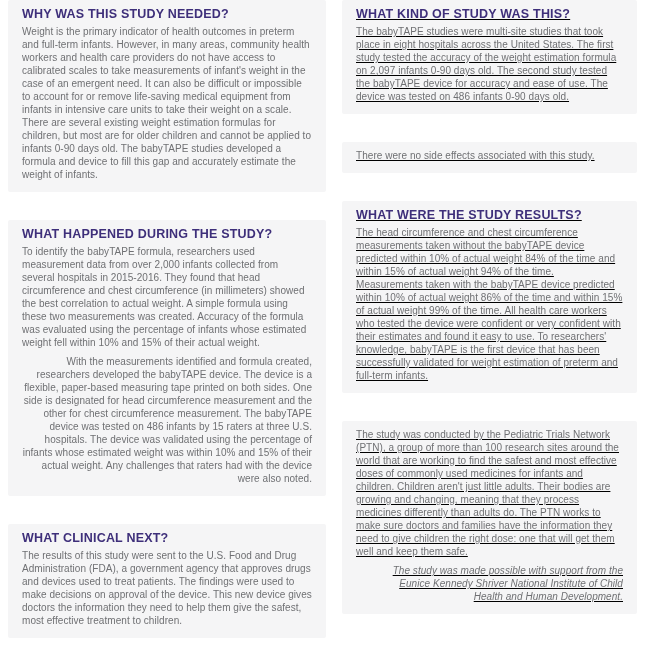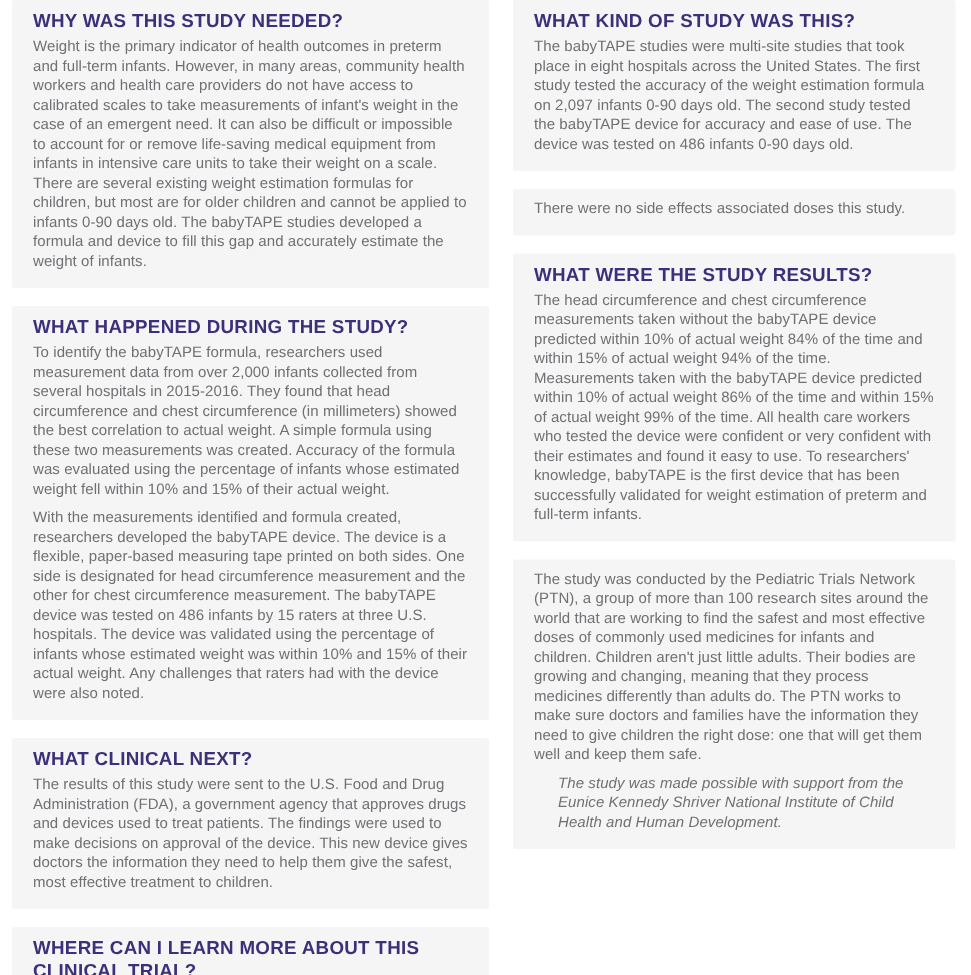--- a/index.html
+++ b/index.html
@@ -9,43 +9,43 @@
   }
   .page {
     width: 647px;
     height: 650px;
     background: #ffffff;
     display: flex;
     gap: 16px;
     padding: 0 10px 0 8px;
     overflow: hidden;
   }
-  .col { display: flex; flex-direction: column; gap: 12px; }
+  .col { display: flex; flex-direction: column; gap: 28px; }
   .col-left { width: 318px; flex: 0 0 318px; }
-  .col-right { flex: 1; }
+  .col-right { flex: 1; text-decoration: underline; }
   .card {
     background: #f5f5f6;
     border-radius: 2px;
     padding: 7px 14px 11px 14px;
   }
   .heading {
     color: #3e2f7a;
     font-size: 12.5px;
     font-weight: bold;
     line-height: 15px;
     letter-spacing: 0.2px;
     margin-bottom: 3px;
   }
   .body-text {
     color: #6f7073;
     font-size: 10px;
     line-height: 13px;
     letter-spacing: 0.05px;
   }
-  .body-text + .body-text { margin-top: 6px; }
+  .body-text + .body-text { margin-top: 6px; text-align: right; }
   .funding-note {
     font-style: italic;
     margin-top: 6px;
     margin-left: 16px;
   }
 </style>
 </head>
 <body>
 
 <div class="page">
@@ -76,21 +76,21 @@
   </div>
 
   <div class="col col-right">
 
     <div class="card">
       <div class="heading">WHAT KIND OF STUDY WAS THIS?</div>
       <div class="body-text">The babyTAPE studies were multi-site studies that took place in eight hospitals across the United States. The first study tested the accuracy of the weight estimation formula on 2,097 infants 0-90 days old. The second study tested the babyTAPE device for accuracy and ease of use. The device was tested on 486 infants 0-90 days old.</div>
     </div>
 
     <div class="card">
-      <div class="body-text">There were no side effects associated doses this study.</div>
+      <div class="body-text">There were no side effects associated with this study.</div>
     </div>
 
     <div class="card">
       <div class="heading">WHAT WERE THE STUDY RESULTS?</div>
       <div class="body-text">The head circumference and chest circumference measurements taken without the babyTAPE device predicted within 10% of actual weight 84% of the time and within 15% of actual weight 94% of the time. Measurements taken with the babyTAPE device predicted within 10% of actual weight 86% of the time and within 15% of actual weight 99% of the time. All health care workers who tested the device were confident or very confident with their estimates and found it easy to use. To researchers' knowledge, babyTAPE is the first device that has been successfully validated for weight estimation of preterm and full-term infants.</div>
     </div>
 
     <div class="card">
       <div class="body-text">The study was conducted by the Pediatric Trials Network (PTN), a group of more than 100 research sites around the world that are working to find the safest and most effective doses of commonly used medicines for infants and children. Children aren't just little adults. Their bodies are growing and changing, meaning that they process medicines differently than adults do. The PTN works to make sure doctors and families have the information they need to give children the right dose: one that will get them well and keep them safe.</div>
       <div class="body-text funding-note">The study was made possible with support from the Eunice Kennedy Shriver National Institute of Child Health and Human Development.</div>

